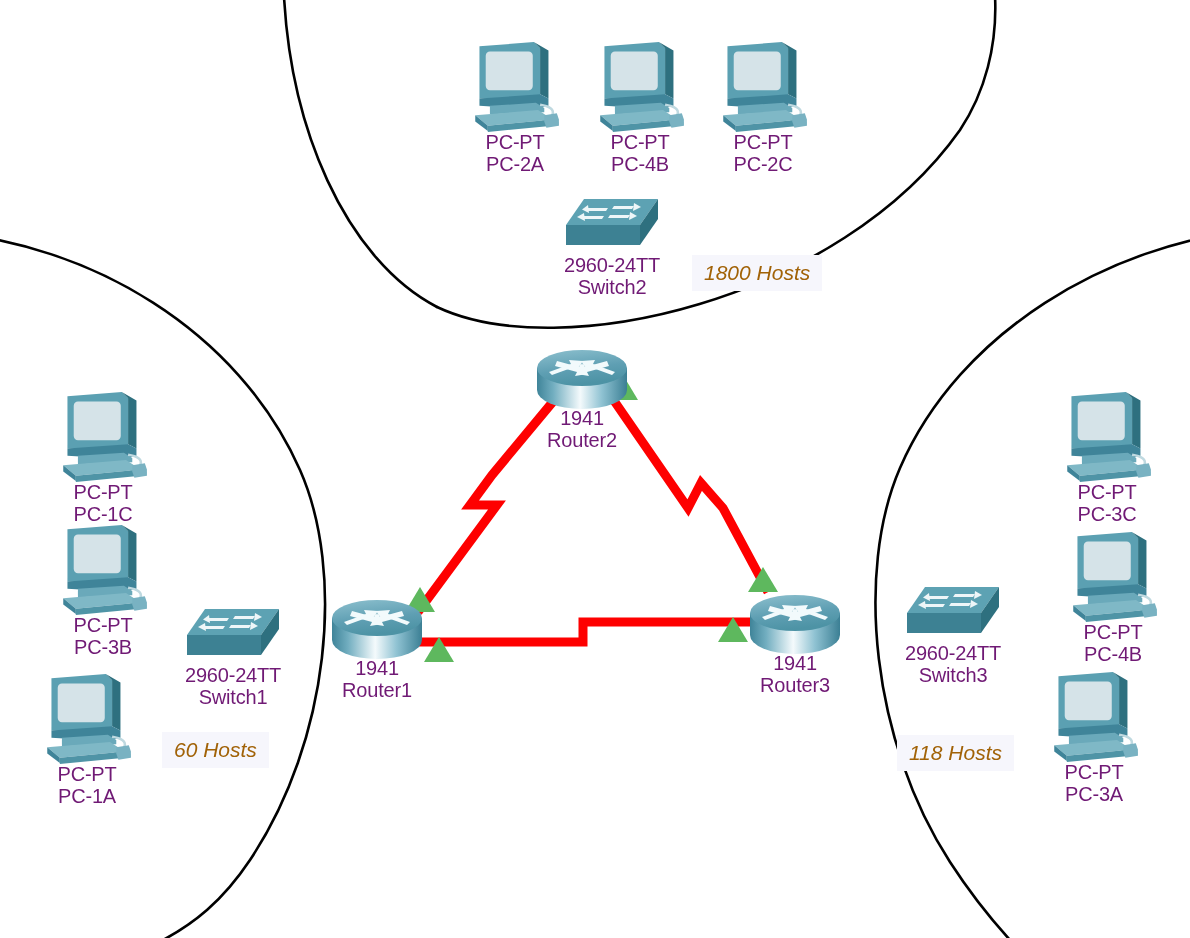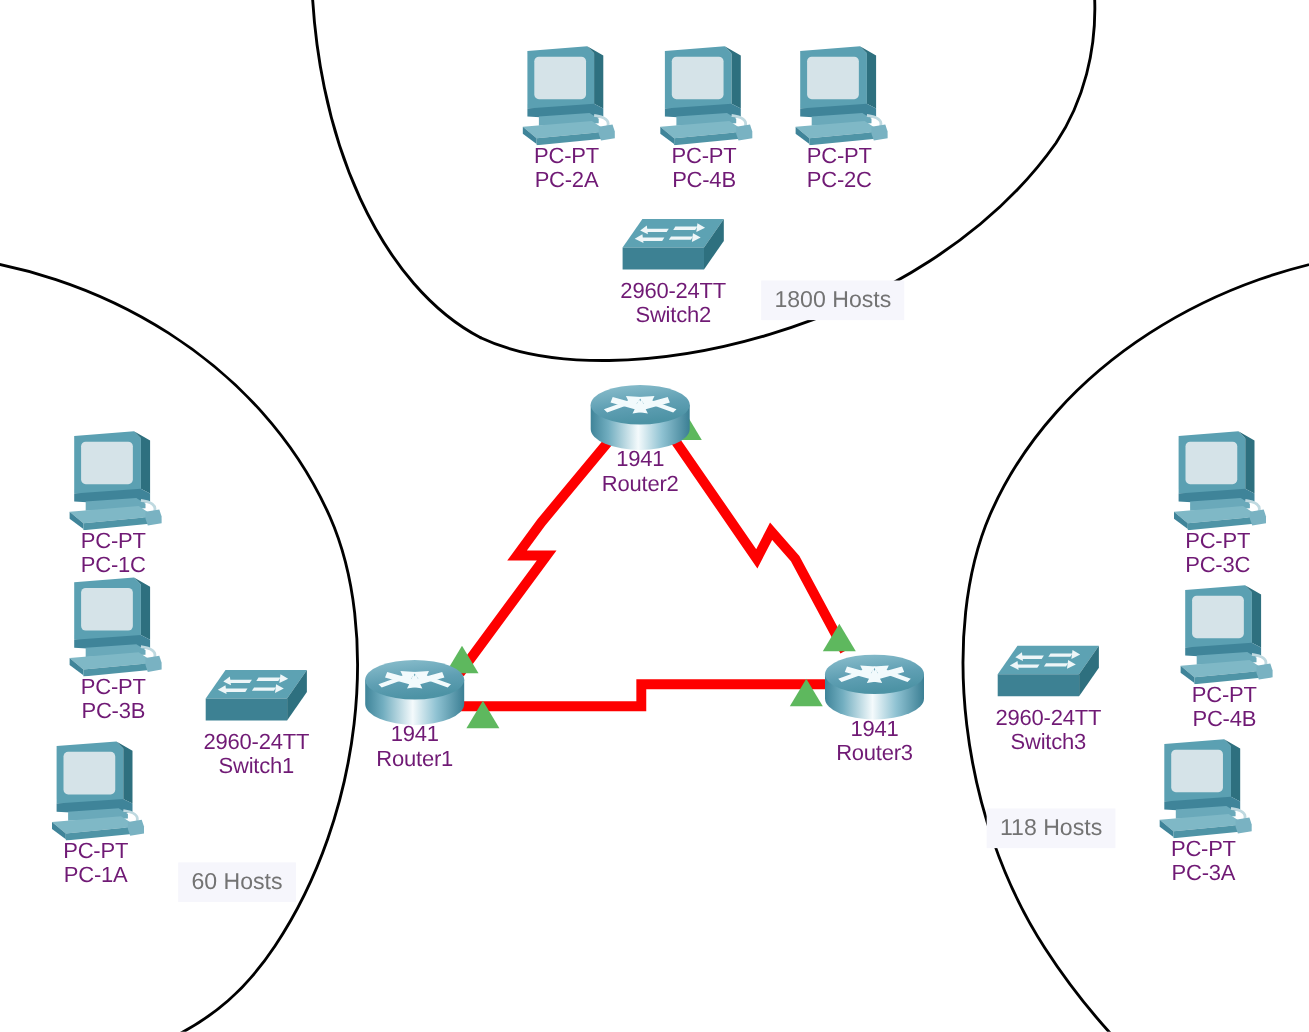--- a/index.html
+++ b/index.html
@@ -7,22 +7,22 @@
        font-family:"Liberation Sans",sans-serif;}
   #canvas{position:absolute;inset:0;width:1190px;height:938px;}
   .svg-layer{position:absolute;left:0;top:0;width:1190px;height:938px;}
 
   .node{position:absolute;}
   .node .label{position:absolute;left:50%;transform:translateX(-50%);
         text-align:center;white-space:nowrap;color:#701a75;
         font-size:20px;line-height:21.5px;letter-spacing:-0.2px;}
   .node .label div{ }
 
-  .hosts-badge{position:absolute;background:#f6f6fc;color:#737373;
-        font-size:21px;line-height:21px;padding:7px 12px 8px 12px;white-space:nowrap;}
+  .hosts-badge{position:absolute;background:#f6f6fc;color:#a16207;
+        font-size:21px;line-height:21px;padding:7px 12px 8px 12px;white-space:nowrap;font-style:italic;}
 </style>
 </head>
 <body>
 
 <div id="canvas">
 
   <svg class="svg-layer" viewBox="0 0 1190 938">
     <defs>
       <linearGradient id="routerSide" x1="0" y1="0" x2="1" y2="0">
         <stop offset="0%" stop-color="#3f8499"></stop>
@@ -239,21 +239,21 @@
       <polygon points="22,16 15,20 23,24" fill="#eef6f8"></polygon>
       <path d="M48 18 L68 18 L66 21 L46 21 Z" fill="#eef6f8"></path>
       <polygon points="68,15 75,19 67,23" fill="#eef6f8"></polygon>
     </svg>
     <div class="label" style="top:58px;">
       <div>2960-24TT</div>
       <div>Switch1</div>
     </div>
   </div>
 
-  <div class="hosts-badge" style="left:162px;top:784px;">60 Hosts</div>
+  <div class="hosts-badge" style="left:162px;top:732px;">60 Hosts</div>
 
   <div class="node" style="left:1062px;top:390px;">
     <svg width="90" height="92" viewBox="0 0 84 88">
       <polygon points="8,6 60,2 66,8 66,52 60,58 8,56" fill="#5ba0b2"></polygon>
       <polygon points="60,2 74,10 74,56 66,52 66,8" fill="#2e707f"></polygon>
       <rect x="14" y="11" width="45" height="37" rx="4" fill="#d5e3e8"></rect>
       <polygon points="8,56 66,52 74,56 74,63 60,66 8,63" fill="#3f8499"></polygon>
       <polygon points="18,63 62,60 70,65 70,69 18,71" fill="#6aa9ba"></polygon>
       <path d="M66 62 q14 2 12 9 q-2 6 -10 6" fill="none" stroke="#bfd9e0" stroke-width="2.4"></path>
       <polygon points="4,72 64,67 78,76 16,82" fill="#7fb8c6"></polygon>

